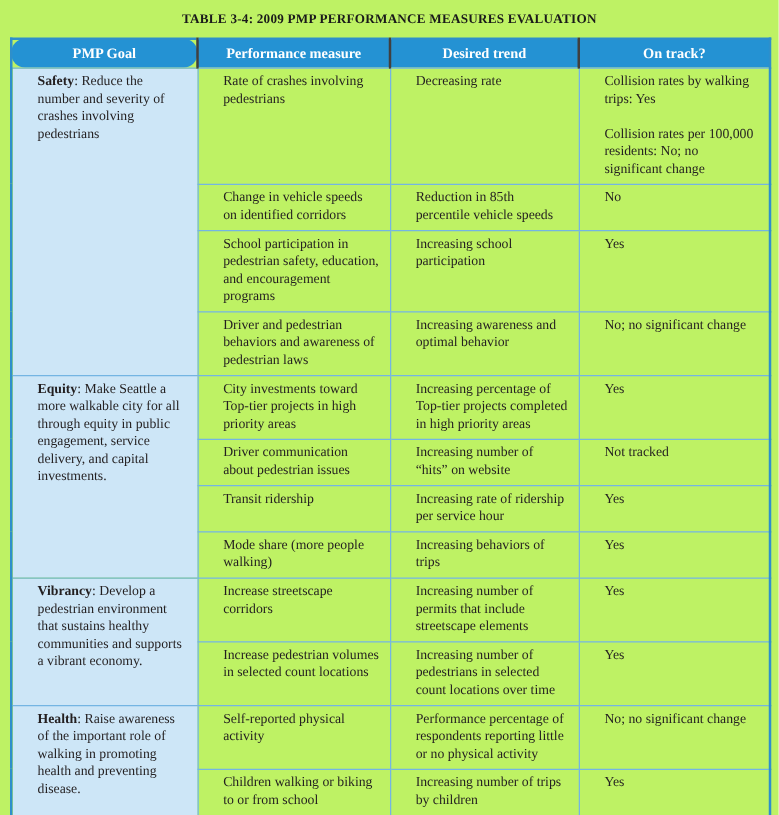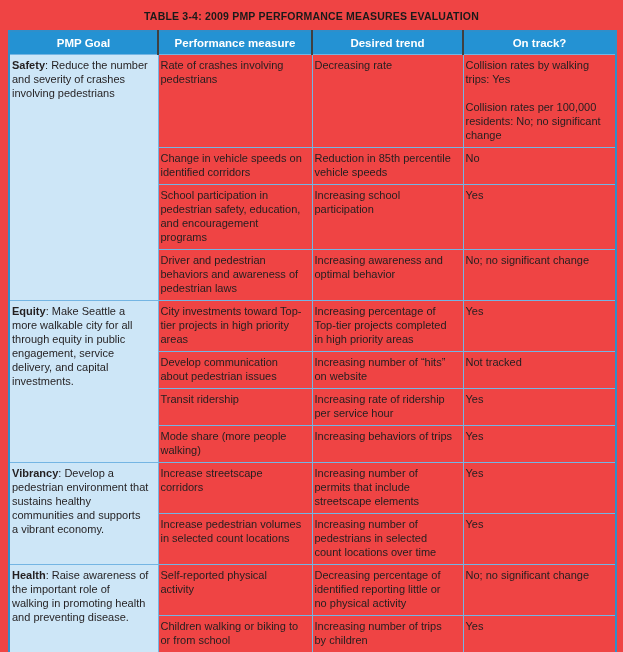--- a/index.html
+++ b/index.html
@@ -8,22 +8,22 @@
     --grid:#74B5E3;
     --outer:#2E8FCB;
     --ink:#231F20;
   }
   *{box-sizing:border-box;}
   html,body{margin:0;padding:0;background:#ffffff;}
   .page{
     position:relative;
     width:623px;
     height:652px;
-    background:#ef4444;
-    font-family:Liberation Sans, sans-serif;
+    background:#bef264;
+    font-family:Liberation Serif, serif;
     color:var(--ink);
     overflow:hidden;
   }
   .title{
     position:absolute;
     top:10px;
     left:0;
     width:623px;
     text-align:center;
     font-size:10.5px;
@@ -50,26 +50,26 @@
     color:#ffffff;
     font-size:11.5px;
     font-weight:bold;
     height:23px;
     padding:2px 4px;
     text-align:center;
     vertical-align:middle;
     border-left:2px solid #404040;
     border-bottom:1px solid var(--grid);
   }
-  th:first-child{border-left:none;}
+  th:first-child{border-left:none;border-radius:11px;}
   td{
     border:1px solid var(--grid);
     font-size:11px;
     line-height:14px;
-    padding:3px 8px 5px 2px;
+    padding:3px 8px 5px 20px;
     vertical-align:top;
     color:var(--ink);
     white-space:pre-line;
     overflow:hidden;
   }
   td.goal{
     background:var(--goal-bg);
   }
   td.goal b{font-weight:bold;}
 </style>
@@ -118,21 +118,21 @@
           <td>Increasing awareness and optimal behavior</td>
           <td>No; no significant change</td>
         </tr>
         <tr>
           <td class="goal" rowspan="4"><b>Equity</b><span>: Make Seattle a more walkable city for all through equity in public engagement, service delivery, and capital investments.</span></td>
           <td>City investments toward Top-tier projects in high priority areas</td>
           <td>Increasing percentage of Top-tier projects completed in high priority areas</td>
           <td>Yes</td>
         </tr>
         <tr>
-          <td>Develop communication about pedestrian issues</td>
+          <td>Driver communication about pedestrian issues</td>
           <td>Increasing number of “hits” on website</td>
           <td>Not tracked</td>
         </tr>
         <tr>
           <td>Transit ridership</td>
           <td>Increasing rate of ridership per service hour</td>
           <td>Yes</td>
         </tr>
         <tr>
           <td>Mode share (more people walking)</td>
@@ -146,21 +146,21 @@
           <td>Yes</td>
         </tr>
         <tr>
           <td>Increase pedestrian volumes in selected count locations</td>
           <td>Increasing number of pedestrians in selected count locations over time</td>
           <td>Yes</td>
         </tr>
         <tr>
           <td class="goal" rowspan="2"><b>Health</b><span>: Raise awareness of the important role of walking in promoting health and preventing disease.</span></td>
           <td>Self-reported physical activity</td>
-          <td>Decreasing percentage of identified reporting little or no physical activity</td>
+          <td>Performance percentage of respondents reporting little or no physical activity</td>
           <td>No; no significant change</td>
         </tr>
         <tr>
           <td>Children walking or biking to or from school</td>
           <td>Increasing number of trips by children</td>
           <td>Yes</td>
         </tr>
       </tbody>
   </table>
 </div>

